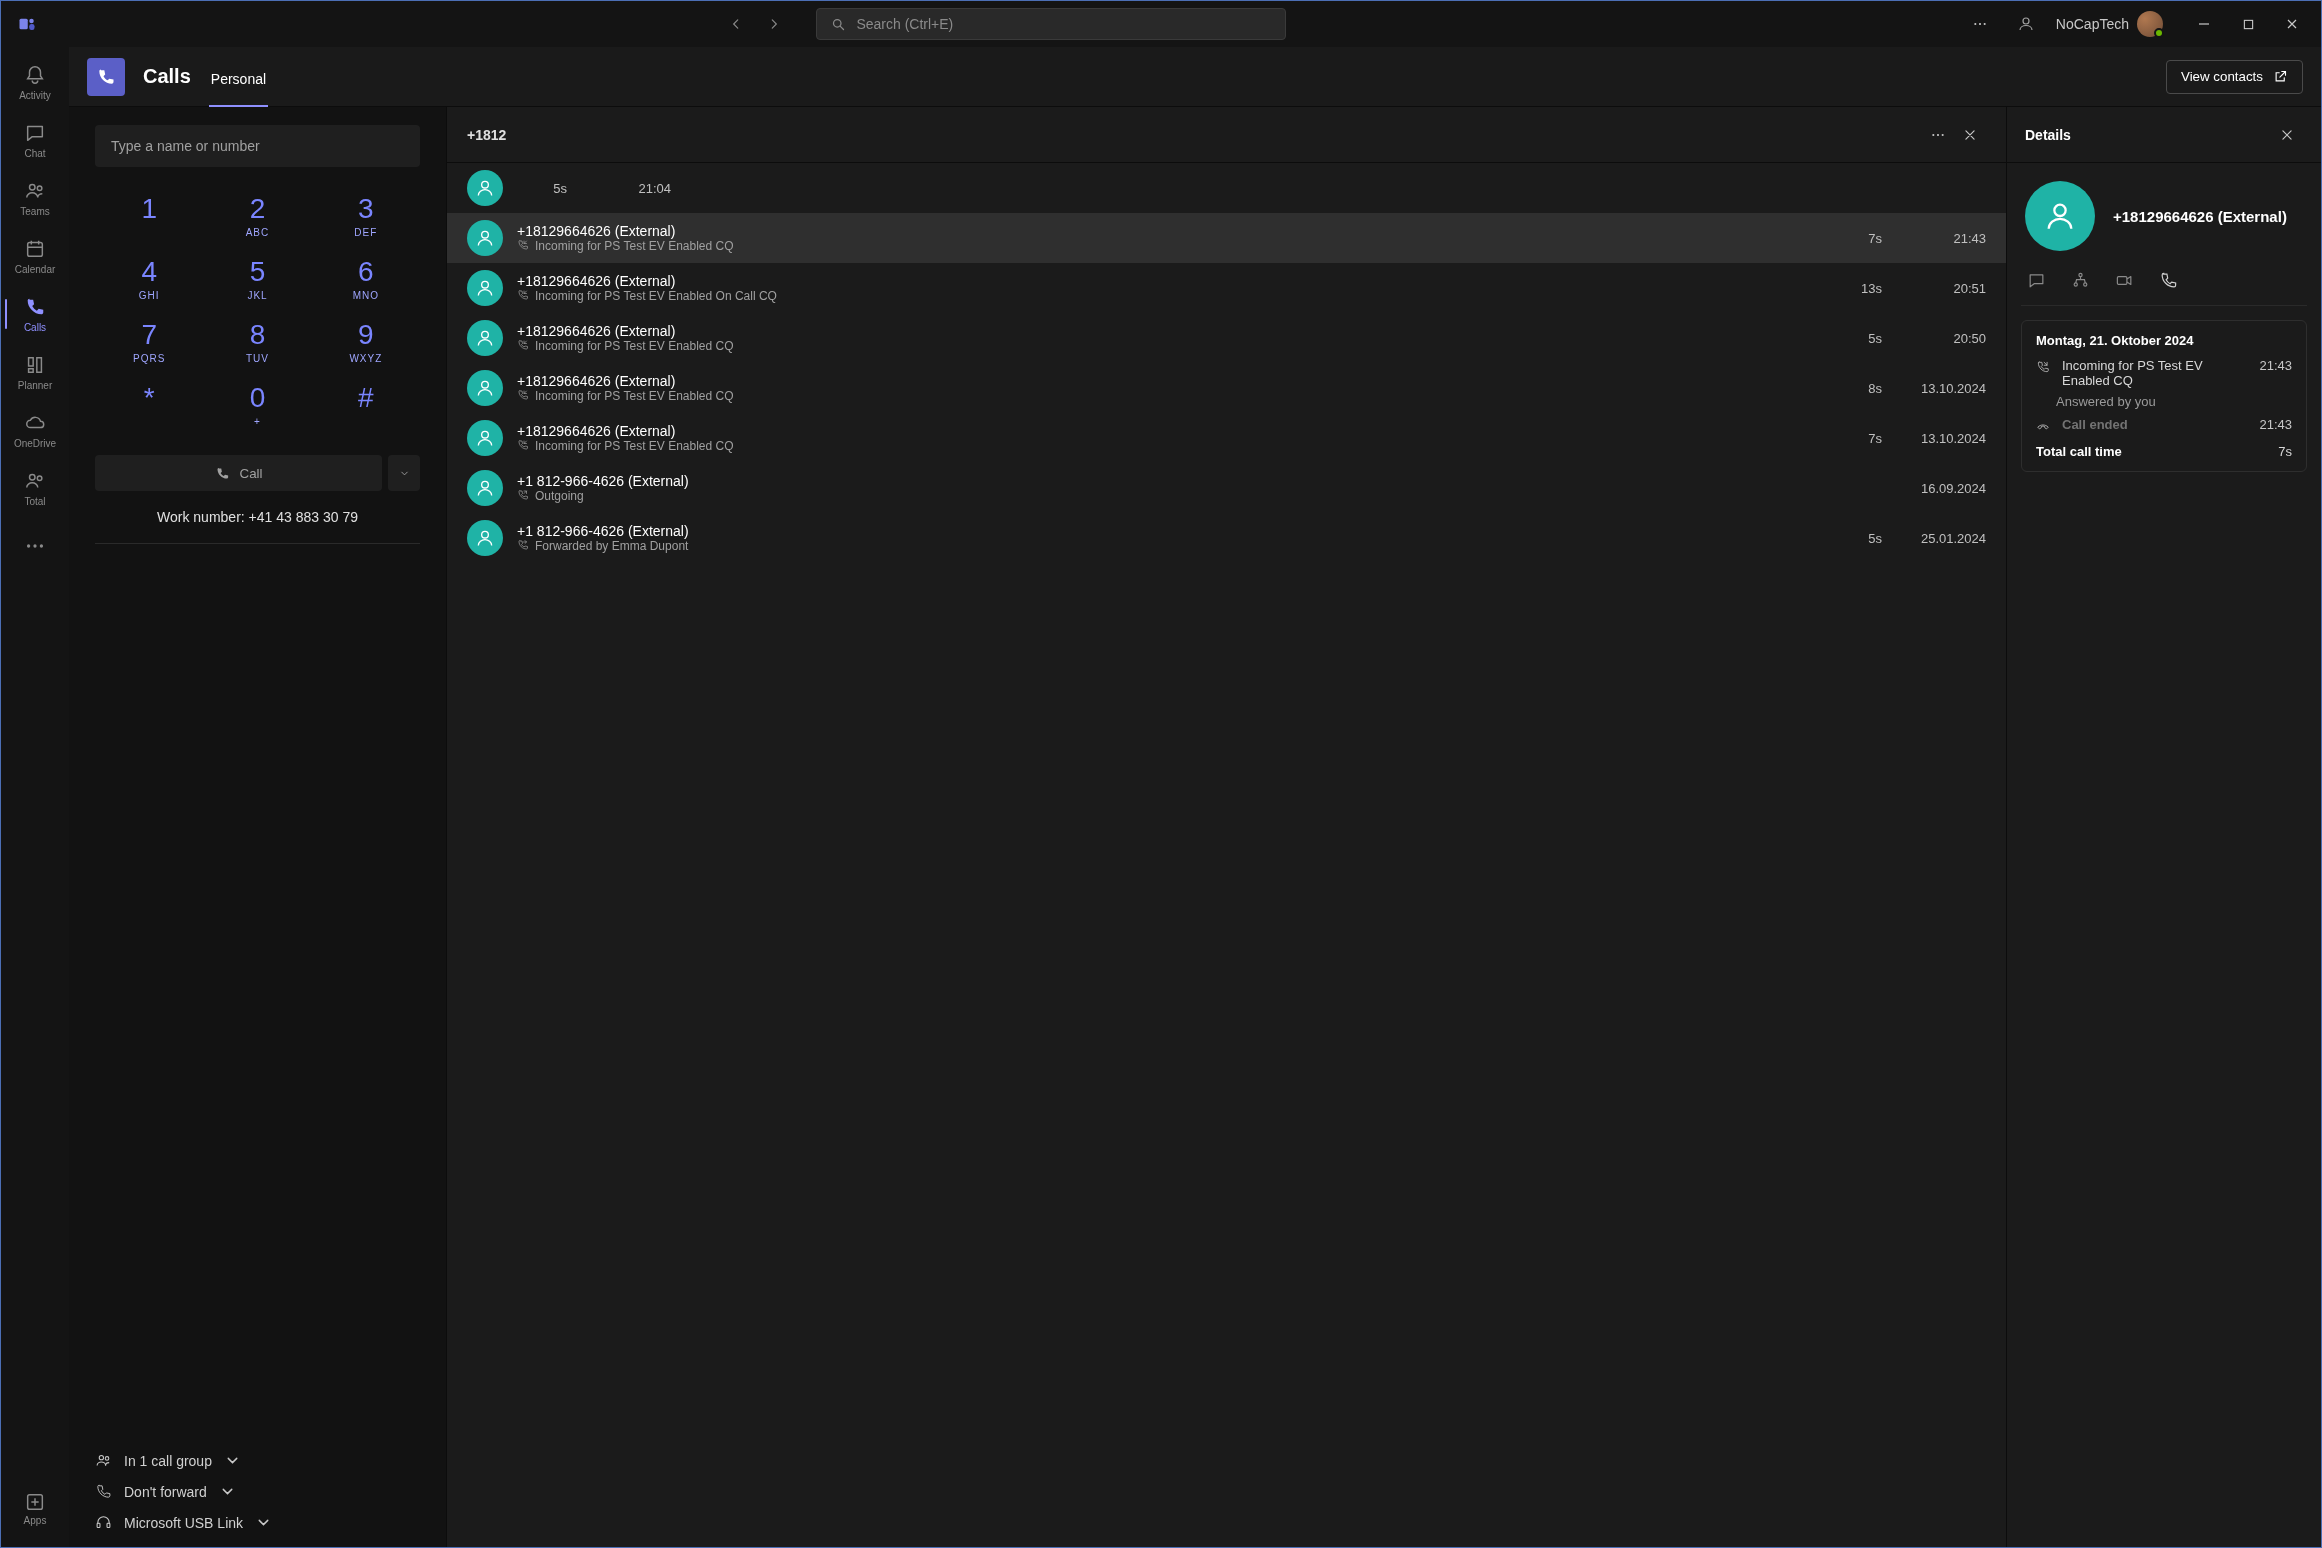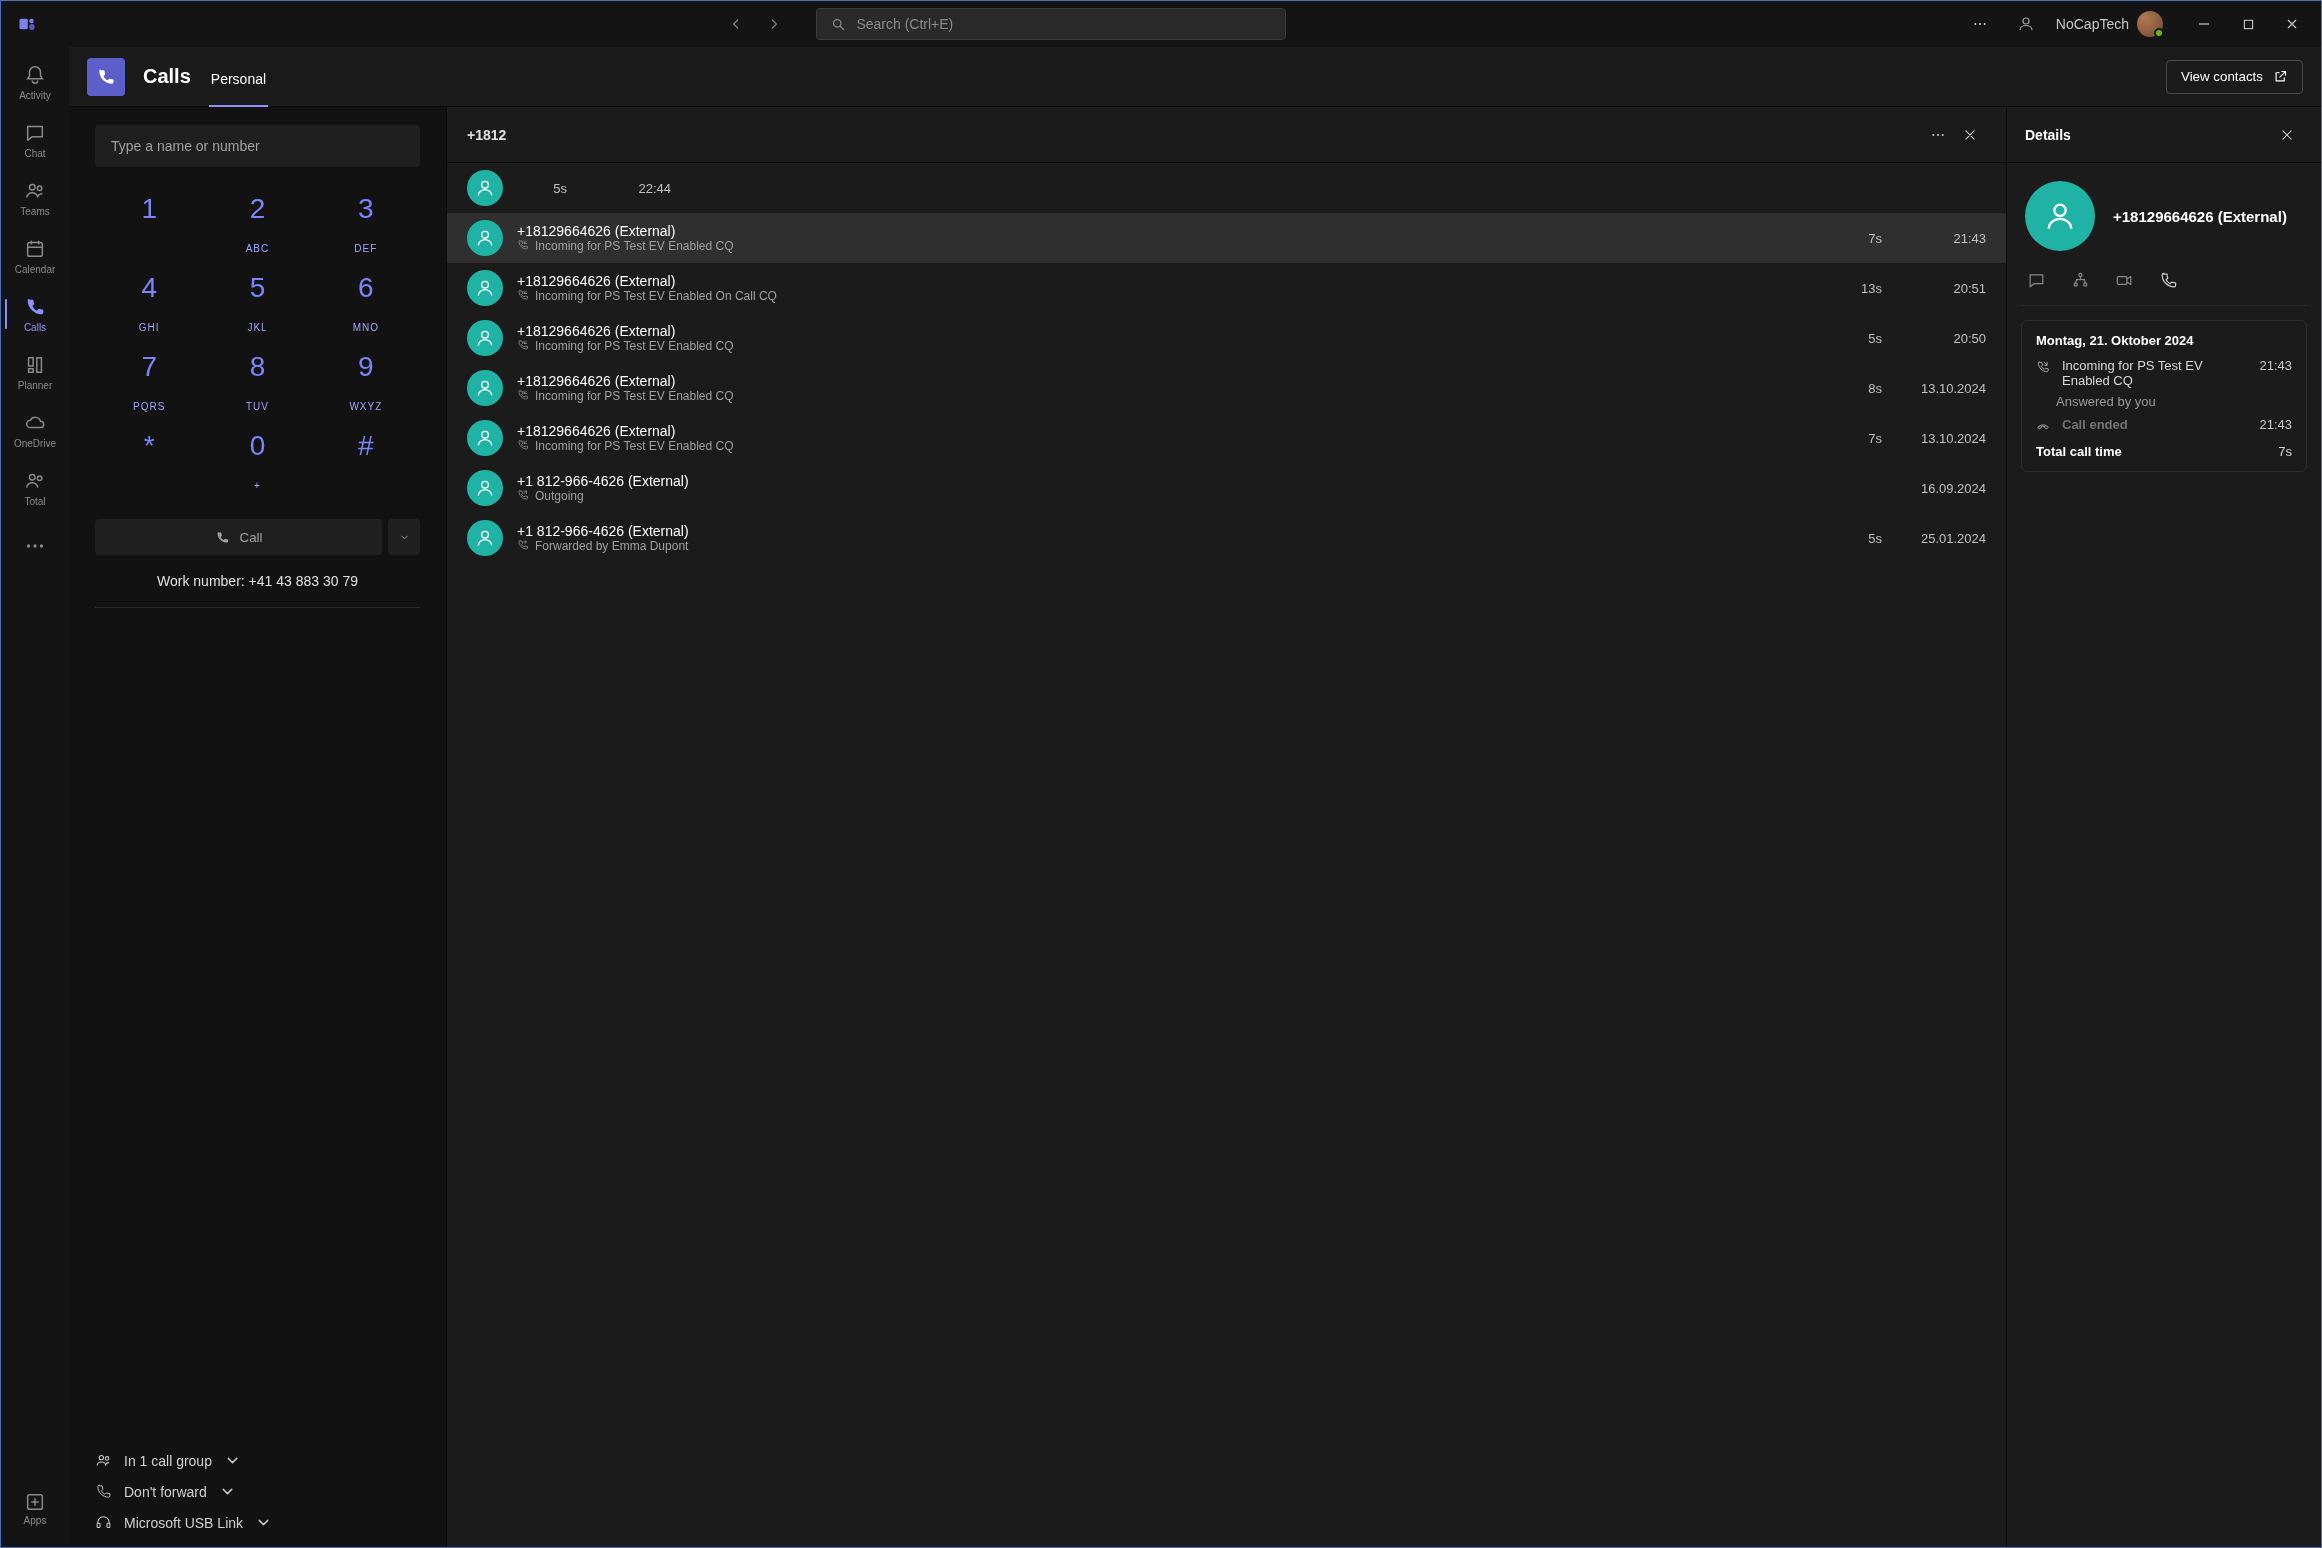--- a/index.html
+++ b/index.html
@@ -109,21 +109,21 @@
     padding: 18px 26px 16px 26px;
   }
   .dial-input {
     height:42px; background:#1f1f1f; border:none; border-radius:4px;
     padding:0 16px; color:#a3a3a3; font-size:14px; outline:none;
   }
   .dial-input::placeholder { color:#a0a0a0; }
   .keypad { display:grid; grid-template-columns: repeat(3, 1fr); row-gap: 18px; margin-top: 26px; }
   .key { display:flex; flex-direction:column; align-items:center; cursor:pointer; color:#7a85ff; }
   .key .digit { font-size:28px; font-weight:400; }
-  .key .letters { font-size:10px; color:#9fa6ff; margin-top:18px; letter-spacing:1px; }
+  .key .letters { font-size:10px; color:#9fa6ff; margin-top:2px; letter-spacing:1px; }
   .call-row { display:flex; gap:6px; margin-top:28px; }
   .call-btn {
     flex:1; height:36px; background:#1f1f1f; border:none; border-radius:4px;
     display:flex; align-items:center; justify-content:center; gap:10px; color:#a0a0a0; cursor:pointer;
   }
   .call-dd { width:32px; height:36px; background:#1f1f1f; border:none; border-radius:4px; color:#a0a0a0; cursor:pointer; display:flex; align-items:center; justify-content:center; }
   .work-number { text-align:center; color:#e0e0e0; margin-top:18px; font-size:14px; }
   .dialer-divider { border:none; border-top:1px solid #2a2a2a; margin-top:18px; }
 
   .dialer-footer { margin-top:auto; display:flex; flex-direction:column; gap:14px; padding-top:18px; color:#d0d0d0; }
@@ -481,21 +481,21 @@
           </div>
           <div class="history-list" id="history-list">
               <div class="call-item">
     <div class="call-avatar">
                   <svg width="20" height="20" viewBox="0 0 24 24">
                     <circle cx="12" cy="8" r="4" stroke="#fff" stroke-width="1.6" fill="none"></circle>
                     <path d="M4 21c0-4 4-7 8-7s8 3 8 7" stroke="#fff" stroke-width="1.6" fill="none"></path>
                   </svg>
                 </div>
     <div class="call-dur">5s</div>
-    <div class="call-time">22:44</div>
+    <div class="call-time">21:04</div>
   </div>
               <div class="call-item selected">
     <div class="call-avatar">
                   <svg width="20" height="20" viewBox="0 0 24 24">
                     <circle cx="12" cy="8" r="4" stroke="#fff" stroke-width="1.6" fill="none"></circle>
                     <path d="M4 21c0-4 4-7 8-7s8 3 8 7" stroke="#fff" stroke-width="1.6" fill="none"></path>
                   </svg>
                 </div>
     <div class="call-main">
       <div class="call-title">+18129664626 (External)</div>

